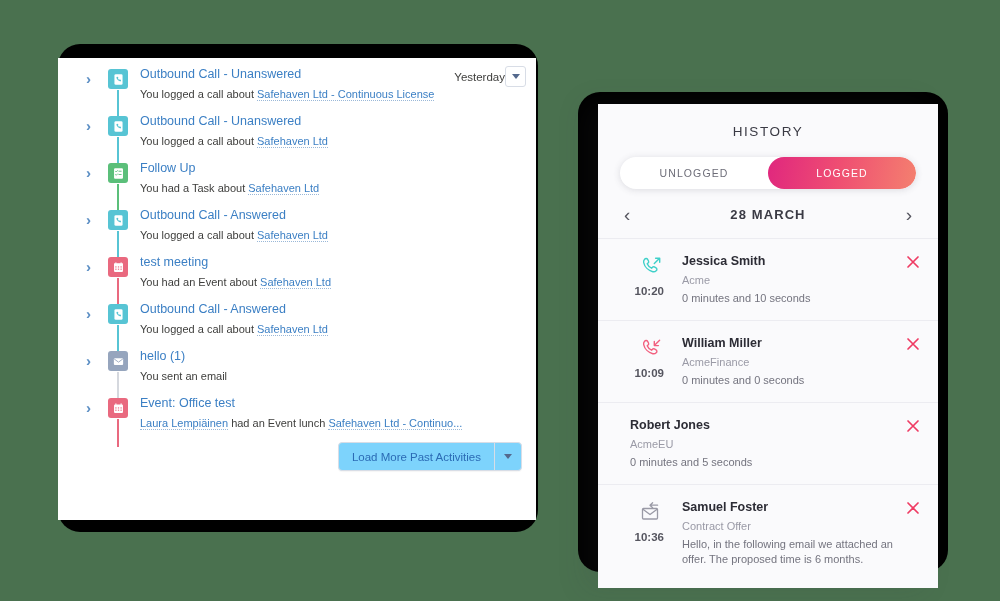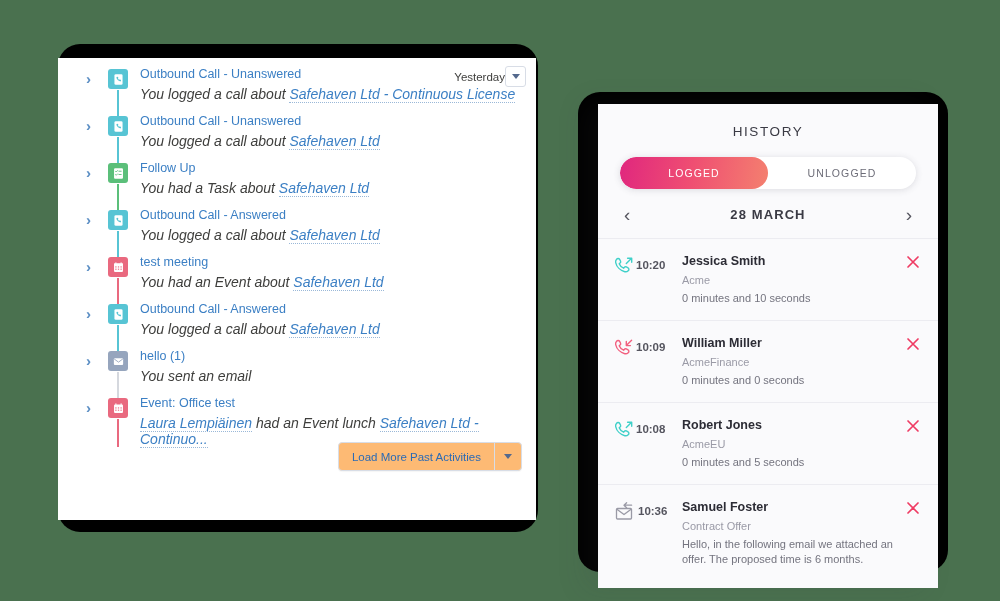--- a/index.html
+++ b/index.html
@@ -46,26 +46,26 @@
   .ico-event{background:#e9697f;}
   .ico-email{background:#96a5bd;}
   .stem{position:absolute;left:31px;top:24px;width:2px;height:28px;}
   .stem-call{background:#57c4d4;}
   .stem-task{background:#5bbf7a;}
   .stem-event{background:#e9697f;}
   .stem-email{background:#d5d8de;}
   .title{
     font-size:12.5px;color:#3b7fc4;line-height:16px;margin:0 0 4px 0;
   }
-  .sub{font-size:14px;color:#3e3e3c;line-height:16px;font-style:italic;}
+  .sub{font-size:11px;color:#3e3e3c;line-height:16px;}
   .link{color:#3b7fc4;border-bottom:1px dotted #9ab8d8;text-decoration:none;}
 
   .loadmore{
     position:absolute;right:14px;top:384px;display:flex;align-items:stretch;
-    border:1px solid #d8dde6;border-radius:4px;background:#fdba74;height:27px;
+    border:1px solid #d8dde6;border-radius:4px;background:#7dd3fc;height:27px;
     box-shadow:0 1px 1px rgba(0,0,0,.04);
   }
   .loadmore .lm-txt{
     padding:0 13px;display:flex;align-items:center;font-size:11.5px;color:#2b6bb5;white-space:nowrap;
   }
   .loadmore .lm-arrow{
     width:26px;border-left:1px solid #d8dde6;display:flex;align-items:center;justify-content:center;
   }
 
   
@@ -100,21 +100,21 @@
   }
   .datebar .d{font-size:13px;letter-spacing:1.1px;color:#3a3a44;font-weight:bold;}
   .navarrow{color:#55555f;font-size:19px;line-height:19px;}
 
   .entries{border-top:1px solid #ececf1;}
   .entry{
     display:flex;padding:14px 16px 14px 14px;border-bottom:1px solid #ececf1;
     position:relative;
   }
   .entry:last-child{border-bottom:none;}
-  .ecol{width:52px;flex:0 0 52px;display:flex;flex-direction:row;align-items:flex-start;}
+  .ecol{width:52px;flex:0 0 52px;display:flex;flex-direction:column;align-items:flex-end;}
   .ecol .eico{height:26px;display:flex;align-items:center;justify-content:center;}
   .ecol .etime{font-size:11.5px;color:#55555f;margin-top:6px;font-weight:bold;}
   .ebody{flex:1;padding-left:2px;min-width:0;margin-left:16px;}
   .ename{font-size:12.5px;color:#2c2c35;font-weight:bold;line-height:17px;}
   .eorg{font-size:11px;color:#9a9aa6;line-height:16px;margin-top:2px;}
   .edesc{font-size:11px;color:#74747f;line-height:15px;margin-top:3px;}
   .eclose{
     width:18px;flex:0 0 18px;display:flex;align-items:flex-start;justify-content:center;
     padding-top:1px;
   }
@@ -269,22 +269,22 @@
     </div>
 
   </div>
 
   <div class="device-right"></div>
   <div class="screen-right">
 
     <div class="hist-title">HISTORY</div>
 
     <div class="toggle">
+      <div class="seg">UNLOGGED</div>
       <div class="seg on">LOGGED</div>
-      <div class="seg">UNLOGGED</div>
     </div>
 
     <div class="datebar">
       <span class="navarrow">‹</span>
       <span class="d">28 MARCH</span>
       <span class="navarrow">›</span>
     </div>
 
     <div class="entries">
 
@@ -326,29 +326,20 @@
           <div class="edesc">0 minutes and 0 seconds</div>
         </div>
         <div class="eclose">
           <svg width="16" height="16" viewBox="0 0 16 16">
               <path d="M3 3l10 10M13 3L3 13" stroke="#ef3b63" stroke-width="1.7" stroke-linecap="round"></path>
             </svg>
         </div>
       </div>
 
       <div class="entry">
-        <div class="ecol">
-          <span class="eico">
-            <svg width="24" height="24" viewBox="0 0 24 24" fill="none">
-                <path d="M4.6 5.2c.9-1 2.4-.9 3 .2l.9 1.6c.4.7.2 1.5-.4 2l-.9.8c.8 2 2.4 3.6 4.4 4.4l.8-.9c.5-.6 1.3-.8 2-.4l1.6.9c1.1.6 1.2 2.1.2 3-.9.8-2.2 1.2-3.4.9C8.4 16.6 4.6 12.8 3.7 8.6c-.3-1.2.1-2.5.9-3.4z" stroke="#3fd0c9" stroke-width="1.4" stroke-linejoin="round"></path>
-                <path d="M14.3 9.6l5.3-5.3M15.6 4.2h4.1v4.1" stroke="#3fd0c9" stroke-width="1.4" stroke-linecap="round" stroke-linejoin="round"></path>
-              </svg>
-          </span>
-          <span class="etime">10:08</span>
-        </div>
         <div class="ebody">
           <div class="ename">Robert Jones</div>
           <div class="eorg">AcmeEU</div>
           <div class="edesc">0 minutes and 5 seconds</div>
         </div>
         <div class="eclose">
           <svg width="16" height="16" viewBox="0 0 16 16">
               <path d="M3 3l10 10M13 3L3 13" stroke="#ef3b63" stroke-width="1.7" stroke-linecap="round"></path>
             </svg>
         </div>

